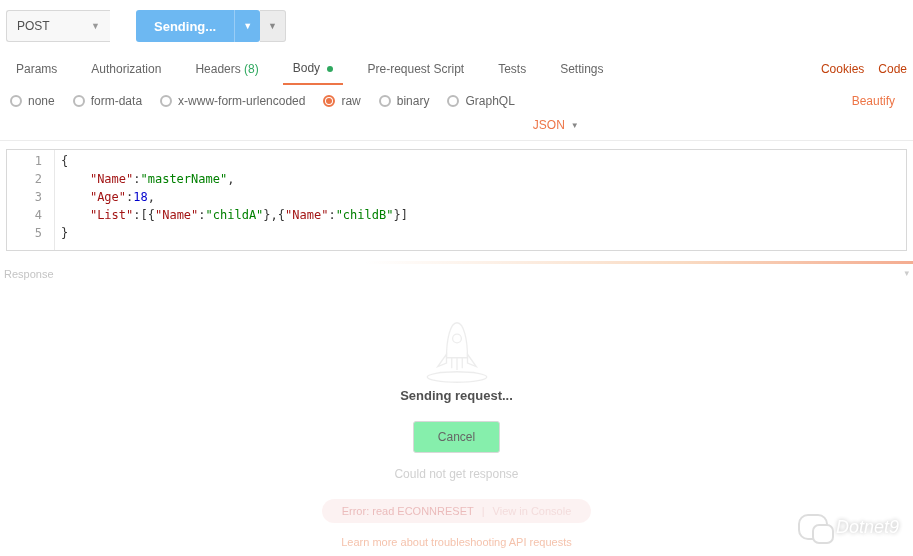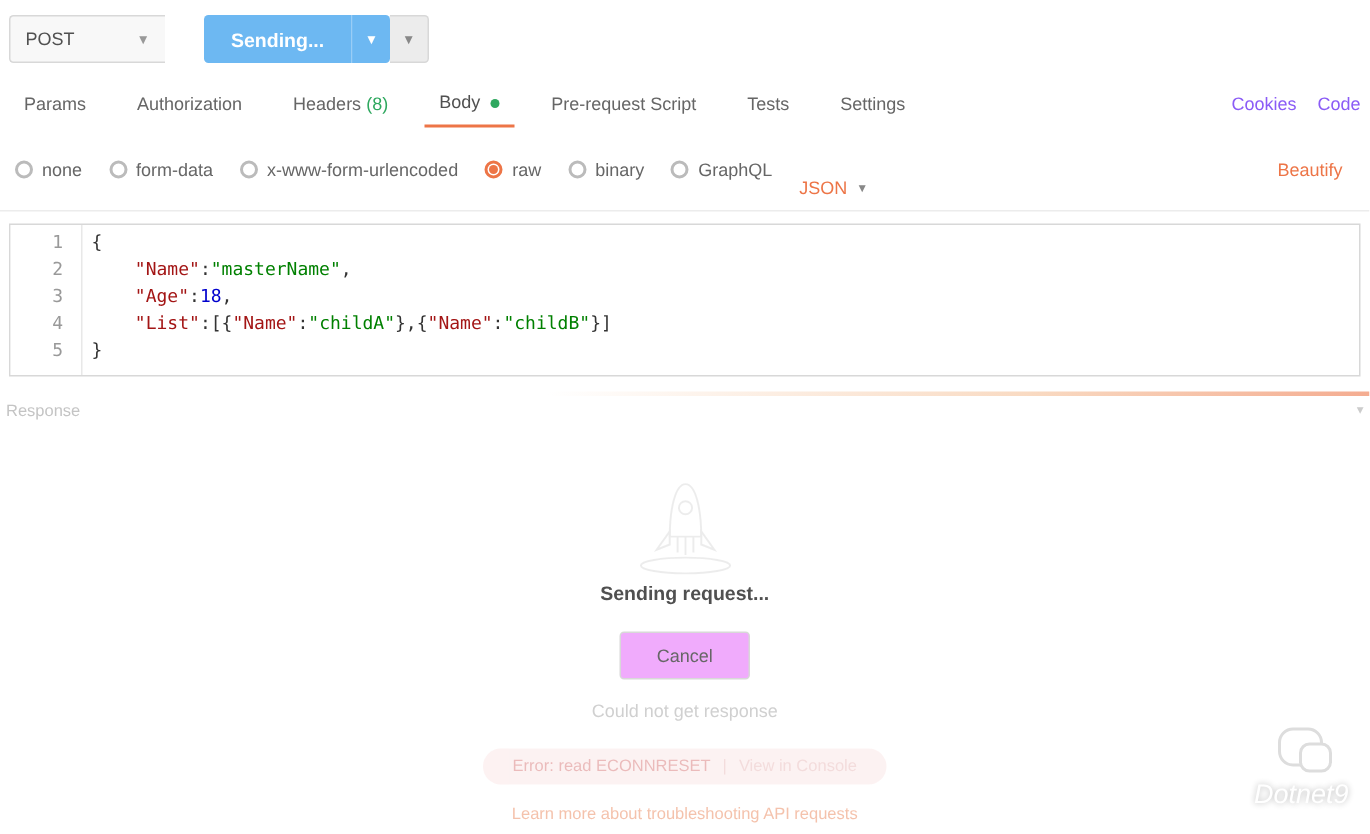--- a/index.html
+++ b/index.html
@@ -111,26 +111,26 @@
   background: #2fa85f;
   border-radius: 50%;
   margin-left: 4px;
   vertical-align: middle;
 }
 .tabs-right {
   margin-left: auto;
   display: flex;
   gap: 14px;
 }
-.link-orange { color: #8b5cf6; font-size: 12px; cursor: pointer; }
+.link-orange { color: #c2410c; font-size: 12px; cursor: pointer; }
 
 
 .body-types {
   display: flex;
-  align-items: center;
+  align-items: flex-start;
   padding: 8px 10px;
   gap: 18px;
   border-bottom: 1px solid #ececec;
 }
 .radio-opt {
   display: flex;
   align-items: center;
   gap: 6px;
   font-size: 12px;
   color: #666;
@@ -229,21 +229,21 @@
   opacity: 0.15;
 }
 .rocket-placeholder svg { width: 100%; height: 100%; }
 .sending-text {
   font-size: 13px;
   font-weight: 700;
   color: #505050;
   margin-bottom: 18px;
 }
 .cancel-btn {
-  background: #f0abfc;
+  background: #86efac;
   border: 1px solid #d8d8d8;
   color: #666;
   padding: 8px 24px;
   font-size: 12px;
   border-radius: 3px;
   cursor: pointer;
   margin-bottom: 14px;
 }
 .faded-text {
   color: #d0d0d0;
@@ -275,21 +275,20 @@
   position: absolute;
   right: 14px;
   bottom: 16px;
   display: flex;
   align-items: center;
   gap: 8px;
   color: #fff;
   font-size: 18px;
   font-style: italic;
   text-shadow: 0 0 4px rgba(0,0,0,0.3);
-  flex-direction: column;
 }
 .wm-bubble {
   width: 30px; height: 26px;
   border: 2px solid #ddd;
   border-radius: 10px;
   position: relative;
 }
 .wm-bubble::after {
   content: "";
   position: absolute;

